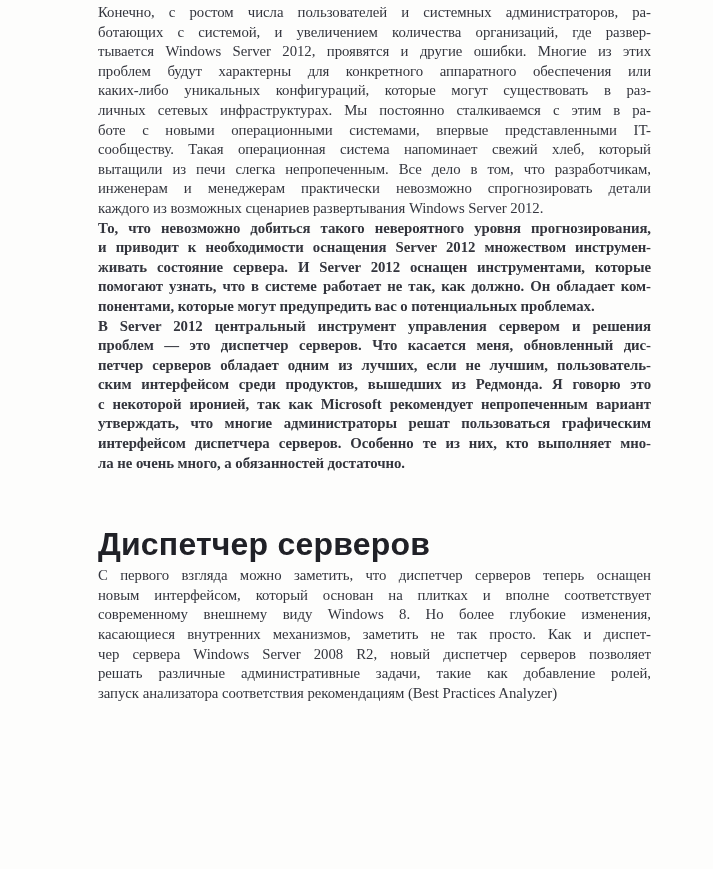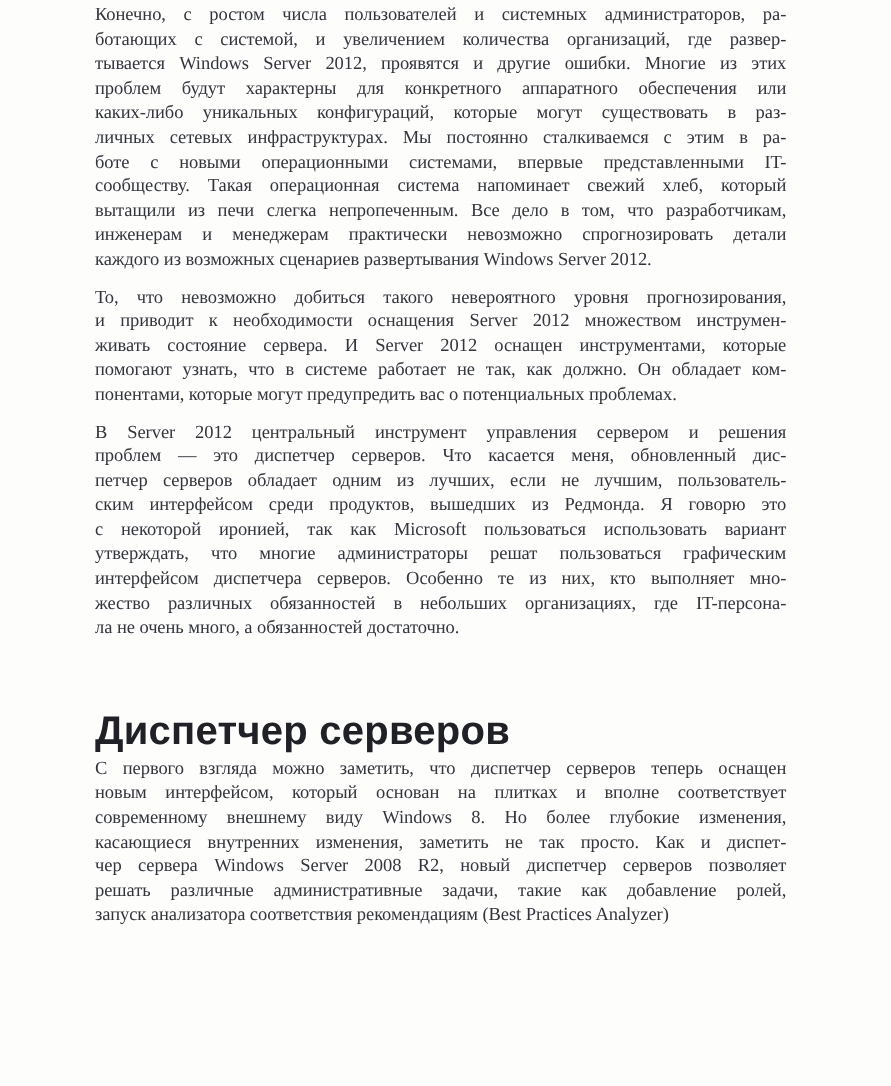--- a/index.html
+++ b/index.html
@@ -14,27 +14,27 @@
     font-family:"Liberation Serif", serif;
     overflow:hidden;
   }
   .page{
     position:relative;
     width:713px;height:869px;
     background:var(--page-bg);
   }
   .text-column{
     position:absolute;
-    left:76px;top:3px;
+    left:98px;top:3px;
     width:553px;
     color:var(--body-color);
     font-size:14.8px;
   }
   .para{margin:0;}
-  .para + .para{margin-top:10px;}
+  .para + .para{font-weight:bold;}
   .line{
     line-height:19.6px;
     letter-spacing:-0.05px;
     white-space:nowrap;
     text-align:justify;
     text-align-last:justify;
   }
   .line.last-line{
     text-align-last:left;
   }
@@ -71,30 +71,29 @@
         <div class="line">и приводит к необходимости оснащения Server 2012 множеством инструмен-</div>
         <div class="line">живать состояние сервера. И Server 2012 оснащен инструментами, которые</div>
         <div class="line">помогают узнать, что в системе работает не так, как должно. Он обладает ком-</div>
         <div class="line last-line">понентами, которые могут предупредить вас о потенциальных проблемах.</div>
       </div>
     <div class="para">
         <div class="line">В Server 2012 центральный инструмент управления сервером и решения</div>
         <div class="line">проблем — это диспетчер серверов. Что касается меня, обновленный дис-</div>
         <div class="line">петчер серверов обладает одним из лучших, если не лучшим, пользователь-</div>
         <div class="line">ским интерфейсом среди продуктов, вышедших из Редмонда. Я говорю это</div>
-        <div class="line">с некоторой иронией, так как Microsoft пользоваться использовать вариант</div>
+        <div class="line">с некоторой иронией, так как Microsoft рекомендует непропеченным вариант</div>
         <div class="line">утверждать, что многие администраторы решат пользоваться графическим</div>
         <div class="line">интерфейсом диспетчера серверов. Особенно те из них, кто выполняет мно-</div>
-        <div class="line">жество различных обязанностей в небольших организациях, где IT-персона-</div>
         <div class="line last-line">ла не очень много, а обязанностей достаточно.</div>
       </div>
     <h1 class="heading">Диспетчер серверов</h1>
     <div class="para">
         <div class="line">С первого взгляда можно заметить, что диспетчер серверов теперь оснащен</div>
         <div class="line">новым интерфейсом, который основан на плитках и вполне соответствует</div>
         <div class="line">современному внешнему виду Windows 8. Но более глубокие изменения,</div>
-        <div class="line">касающиеся внутренних изменения, заметить не так просто. Как и диспет-</div>
+        <div class="line">касающиеся внутренних механизмов, заметить не так просто. Как и диспет-</div>
         <div class="line">чер сервера Windows Server 2008 R2, новый диспетчер серверов позволяет</div>
         <div class="line">решать различные административные задачи, такие как добавление ролей,</div>
         <div class="line last-line">запуск анализатора соответствия рекомендациям (Best Practices Analyzer)</div>
       </div>
   </div>
 </div>
 
 </body></html>

